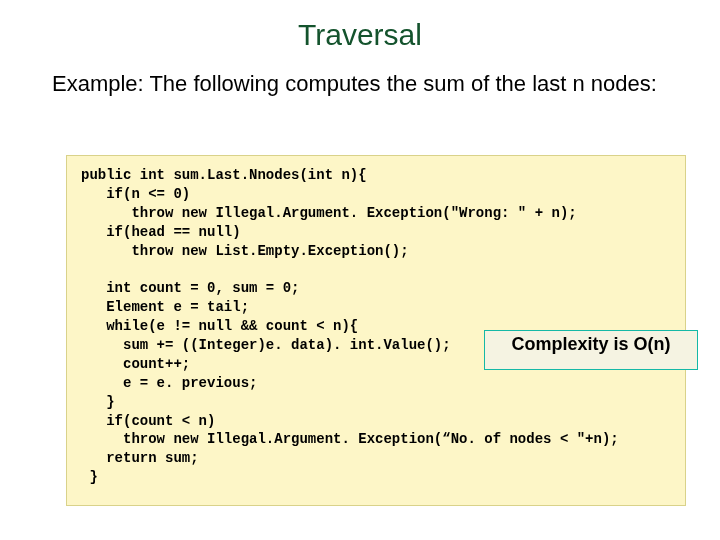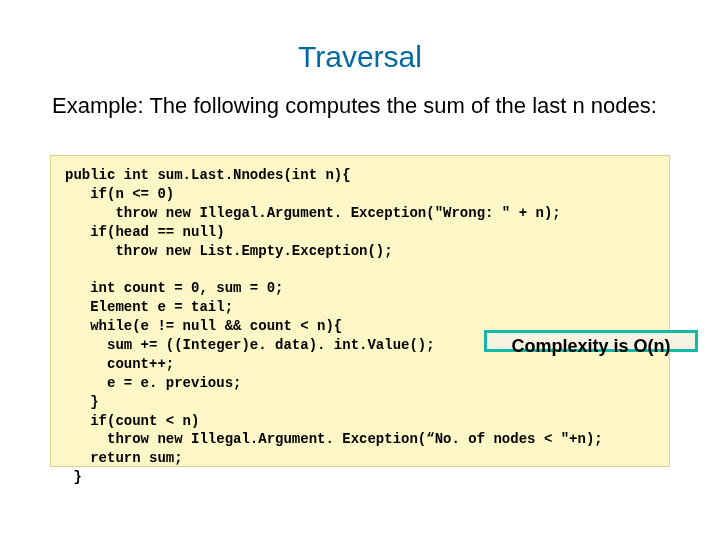--- a/index.html
+++ b/index.html
@@ -14,57 +14,57 @@
   }
   .slide {
     position: relative;
     width: 720px;
     height: 540px;
     box-sizing: border-box;
   }
   .title {
     text-align: center;
     font-size: 30px;
-    color: #0369a1;
-    padding-top: 40px;
+    color: #14532d;
+    padding-top: 18px;
     font-weight: 400;
   }
   .descr {
     font-size: 22px;
     color: #000;
     margin: 18px 60px 10px 52px;
     line-height: 1.25;
   }
   .codebox {
     position: absolute;
-    left: 50px;
+    left: 66px;
     top: 155px;
     width: 620px;
-    height: 312px;
+    height: 351px;
     background: #fdf6c7;
     border: 1px solid #d9d28a;
     box-sizing: border-box;
     padding: 10px 10px 10px 14px;
   }
   .code {
     font-family: "Courier New", Courier, monospace;
     font-size: 14px;
     font-weight: bold;
     line-height: 1.35;
     white-space: pre;
     color: #000;
   }
   .complexity {
     position: absolute;
     left: 484px;
     top: 330px;
     width: 214px;
-    height: 22px;
+    height: 40px;
     background: #f5f3e2;
-    border: 3px solid #14b8a6;
+    border: 1px solid #14b8a6;
     font-family: Arial, Helvetica, sans-serif;
     font-size: 18px;
     font-weight: bold;
     color: #000;
     text-align: center;
     line-height: 26px;
     box-sizing: border-box;
   }
 </style>
 </head>

